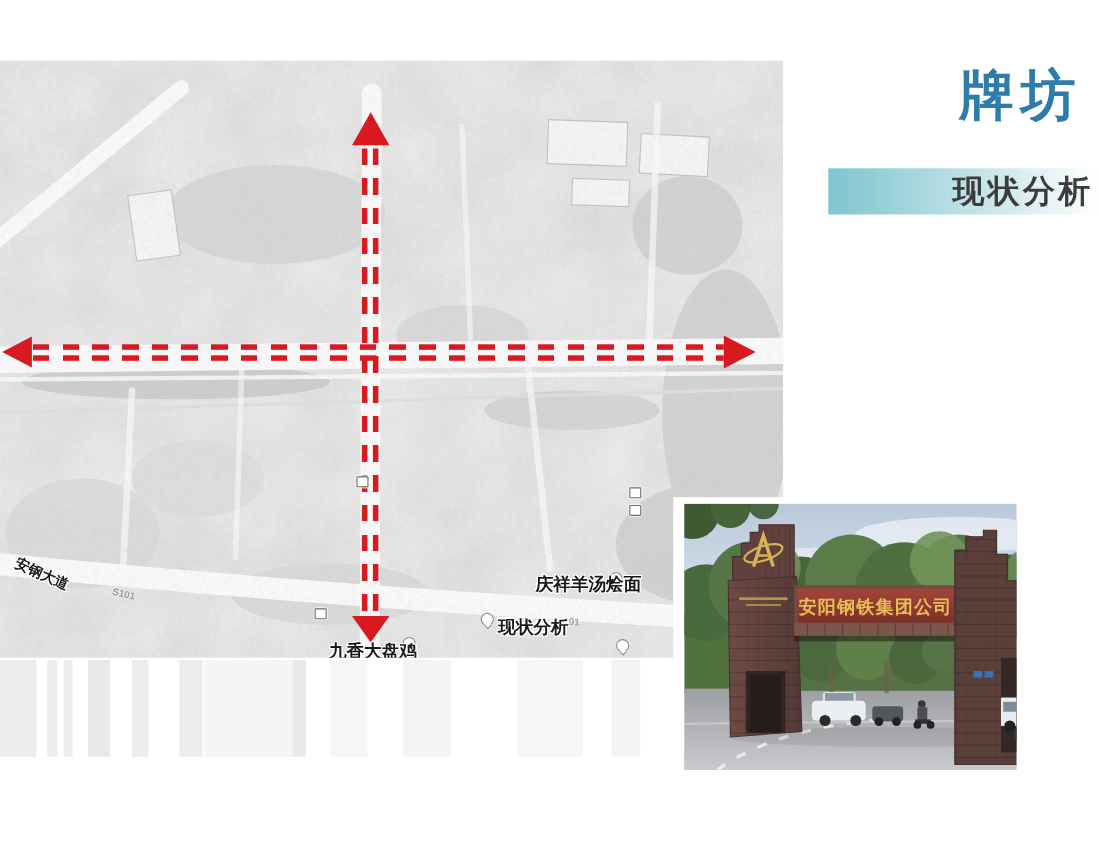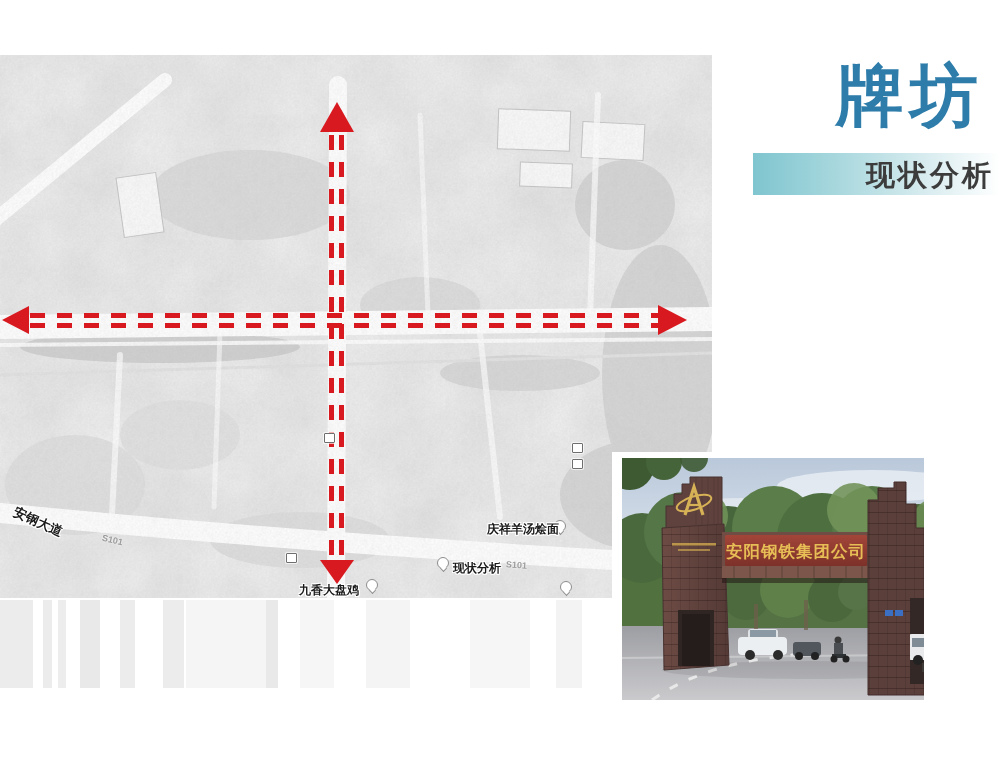--- a/index.html
+++ b/index.html
@@ -7,30 +7,30 @@
     --title-blue:#2d7ca9;
     --ink:#191919;
   }
   html,body{margin:0;padding:0;background:#fff;}
   .slide{position:relative;width:1000px;height:775px;background:#fff;overflow:hidden;
          font-family:"Liberation Sans","DejaVu Sans",sans-serif;}
   .abs{position:absolute;}
 
   
   .title{right:16px;top:62px;font-family:"Liberation Serif","DejaVu Serif",serif;
-         font-size:68px;font-weight:bold;color:var(--title-blue);letter-spacing:6px;line-height:1;}
+         font-size:50px;font-weight:bold;color:var(--title-blue);letter-spacing:6px;line-height:1;}
   .band{left:753px;top:153px;width:247px;height:42px;
         background:linear-gradient(90deg,#7fc5cf 0%,#a9d8de 35%,#d8ecef 70%,rgba(255,255,255,0) 100%);}
   .subtitle{position:absolute;right:6px;top:0;height:42px;line-height:44px;
             font-family:"Liberation Serif","DejaVu Serif",serif;
             font-size:29px;font-weight:bold;color:#3c3c3c;letter-spacing:3px;}
 
   
   .map{left:0;top:55px;width:712px;height:543px;overflow:hidden;background:#f2f2f2;}
-  .map-label{position:absolute;font-weight:bold;font-size:12px;color:var(--ink);white-space:nowrap;
+  .map-label{position:absolute;font-weight:bold;font-size:16px;color:var(--ink);white-space:nowrap;
              text-shadow:-1px -1px 0 #fff,1px -1px 0 #fff,-1px 1px 0 #fff,1px 1px 0 #fff,0 1px 0 #fff,0 -1px 0 #fff;}
   .route-label{position:absolute;font-size:9px;font-weight:bold;color:#9c9c9c;white-space:nowrap;
                text-shadow:0 0 2px #fff;}
   .pin{position:absolute;width:12px;height:12px;background:#fff;border:1.5px solid #8d8d8d;border-radius:50%;box-sizing:border-box;}
   .pin::after{content:"";position:absolute;left:2.5px;top:8px;width:4px;height:4px;background:#fff;
               border-right:1.5px solid #8d8d8d;border-bottom:1.5px solid #8d8d8d;transform:rotate(45deg);}
   .box-marker{position:absolute;width:9px;height:8px;background:#fff;border:1px solid #6e6e6e;border-radius:1px;box-shadow:0 0 0 1px #ffffffaa;}
 
   
   .dash-h{position:absolute;height:5px;background-image:repeating-linear-gradient(90deg,var(--red) 0,var(--red) 15px,transparent 15px,transparent 27px);}

